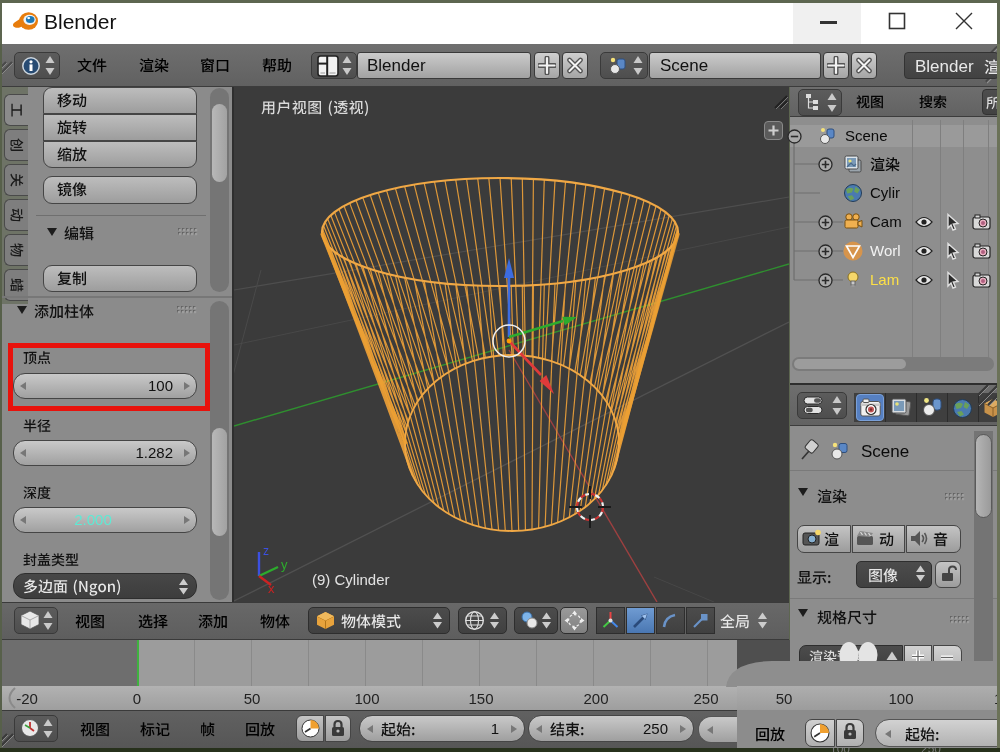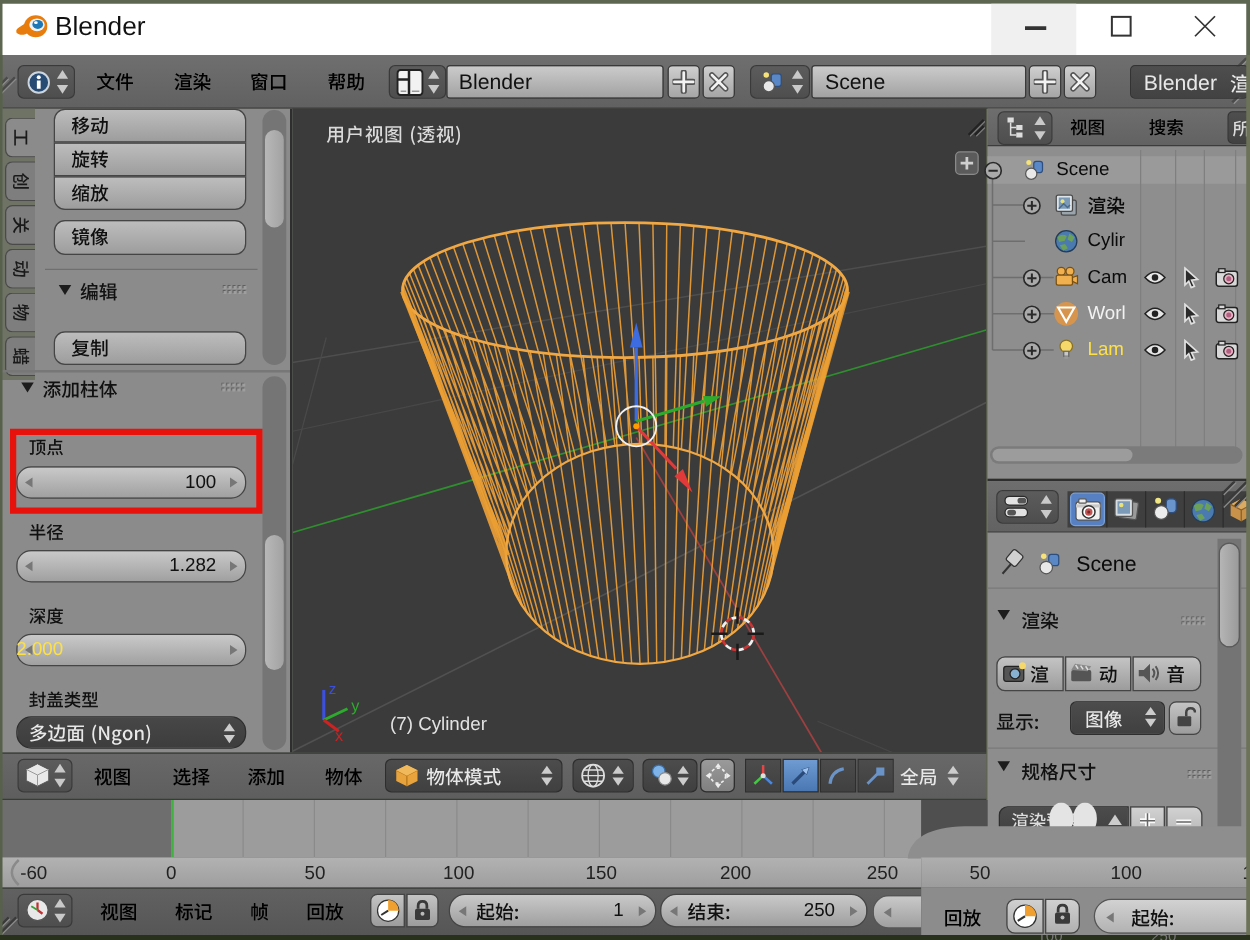--- a/index.html
+++ b/index.html
@@ -137,21 +137,21 @@
 <line x1="0" y1="0" x2="19" y2="-9" stroke="#2dab2d" stroke-width="2.4"></line>
 <line x1="0" y1="0" x2="12" y2="9" stroke="#cc2222" stroke-width="2.4"></line>
 <text x="4" y="-21" font-family="Liberation Sans" font-size="12" fill="#3c50e0">z</text>
 <text x="22" y="-7" font-family="Liberation Sans" font-size="13" fill="#2dab2d">y</text>
 <text x="9" y="17" font-family="Liberation Sans" font-size="13" fill="#cc2222">x</text>
 </g>
 </svg>
     <svg style="position:absolute;left:261px;top:98.0px;" width="110" height="20" viewBox="0 -15.0 110 20">
       <path d="M 3 -11.6 H 12.5 V -10.3 H 3 Z M 3 -8.2 H 12.5 V -6.8 H 3 Z M 3 -4.6 H 12.6 V -3.2 H 3 Z M 2.2 -11.6 H 3.6 V -6.2 Q 3.6 -5.3 3.5 -4.3 Q 3.5 -3.3 3.3 -2.3 Q 3 -1.3 2.6 -0.3 Q 2.2 0.6 1.5 1.3 Q 1.4 1.2 1.2 1 Q 1 0.8 0.8 0.7 Q 0.6 0.5 0.4 0.4 Q 1 -0.3 1.4 -1.1 Q 1.8 -1.9 1.9 -2.8 Q 2.1 -3.7 2.2 -4.5 Q 2.2 -5.4 2.2 -6.2 Z M 12 -11.6 H 13.4 V -0.5 Q 13.4 0.1 13.2 0.4 Q 13.1 0.8 12.7 0.9 Q 12.2 1.1 11.6 1.2 Q 10.9 1.2 9.8 1.2 Q 9.8 0.9 9.6 0.5 Q 9.5 0.1 9.3 -0.2 Q 9.8 -0.2 10.3 -0.2 Q 10.8 -0.2 11.1 -0.2 Q 11.5 -0.2 11.6 -0.2 Q 11.8 -0.2 11.9 -0.2 Q 12 -0.3 12 -0.5 Z M 6.9 -11.1 H 8.3 V 1.1 H 6.9 Z M 17.8 -10.4 H 19.3 V -7 Q 19.3 -6.1 19.2 -5 Q 19.1 -3.9 18.9 -2.8 Q 18.6 -1.6 18.2 -0.6 Q 17.8 0.5 17.1 1.4 Q 17 1.2 16.7 1.1 Q 16.5 0.9 16.3 0.7 Q 16 0.6 15.9 0.5 Q 16.5 -0.3 16.9 -1.3 Q 17.3 -2.2 17.5 -3.2 Q 17.7 -4.3 17.7 -5.2 Q 17.8 -6.2 17.8 -7 Z M 21.9 -12.4 23.3 -12.7 Q 23.5 -12.2 23.8 -11.6 Q 24 -11 24.2 -10.6 L 22.7 -10.2 Q 22.6 -10.6 22.3 -11.2 Q 22.1 -11.9 21.9 -12.4 Z M 18.7 -10.4 H 28.2 V -4.1 H 26.8 V -9 H 18.7 Z M 18.7 -6.3 H 27.5 V -5 H 18.7 Z M 37.4 -12 H 44.6 V -4 H 43.1 V -10.7 H 38.8 V -4 H 37.4 Z M 40.8 -4.1 H 42.1 V -0.5 Q 42.1 -0.2 42.2 -0.1 Q 42.3 -0 42.6 -0 H 43.6 Q 43.8 -0 44 -0.2 Q 44.1 -0.4 44.1 -0.9 Q 44.2 -1.5 44.2 -2.5 Q 44.5 -2.3 44.8 -2.2 Q 45.1 -2 45.3 -2 Q 45.3 -0.8 45.1 -0.1 Q 45 0.5 44.6 0.8 Q 44.3 1.1 43.6 1.1 H 42.4 Q 41.5 1.1 41.2 0.8 Q 40.8 0.5 40.8 -0.4 Z M 40.2 -9.7 H 41.6 V -7 Q 41.6 -6 41.4 -4.9 Q 41.3 -3.8 40.8 -2.7 Q 40.3 -1.5 39.3 -0.5 Q 38.4 0.5 36.9 1.3 Q 36.8 1.1 36.7 0.9 Q 36.5 0.7 36.3 0.5 Q 36.1 0.3 36 0.2 Q 37.4 -0.5 38.3 -1.4 Q 39.1 -2.3 39.6 -3.3 Q 40 -4.2 40.1 -5.2 Q 40.2 -6.1 40.2 -7 Z M 31.7 -10.1 H 35.9 V -8.8 H 31.7 Z M 33.5 -5.4 34.8 -7 V 1.3 H 33.5 Z M 34.8 -6.6 Q 35 -6.5 35.3 -6.2 Q 35.6 -5.8 35.9 -5.5 Q 36.3 -5.1 36.6 -4.7 Q 36.9 -4.4 37 -4.2 L 36.1 -3.1 Q 35.9 -3.4 35.7 -3.8 Q 35.4 -4.2 35.1 -4.6 Q 34.8 -5 34.5 -5.4 Q 34.2 -5.7 34 -6 Z M 35.5 -10.1 H 35.8 L 36.1 -10.2 L 36.8 -9.7 Q 36.3 -8.3 35.5 -7 Q 34.8 -5.7 33.8 -4.6 Q 32.9 -3.5 31.9 -2.8 Q 31.9 -3 31.8 -3.3 Q 31.7 -3.6 31.5 -3.9 Q 31.4 -4.1 31.3 -4.3 Q 32.2 -4.8 33 -5.7 Q 33.8 -6.6 34.5 -7.7 Q 35.2 -8.8 35.5 -9.8 Z M 33 -12 34.1 -12.6 Q 34.5 -12.2 34.9 -11.7 Q 35.3 -11.2 35.5 -10.7 L 34.3 -10 Q 34.1 -10.4 33.7 -11 Q 33.4 -11.6 33 -12 Z M 47.4 -12 H 60 V 1.3 H 58.6 V -10.8 H 48.7 V 1.3 H 47.4 Z M 48.2 -0.6 H 59.4 V 0.7 H 48.2 Z M 51.7 -4.1 52.3 -4.9 Q 52.9 -4.8 53.6 -4.6 Q 54.3 -4.4 54.9 -4.2 Q 55.5 -4 55.9 -3.8 L 55.4 -2.9 Q 54.9 -3.1 54.3 -3.3 Q 53.7 -3.6 53 -3.8 Q 52.3 -4 51.7 -4.1 Z M 52.4 -10.6 53.5 -10.2 Q 53.1 -9.5 52.5 -8.9 Q 51.9 -8.2 51.3 -7.7 Q 50.7 -7.1 50 -6.7 Q 49.9 -6.8 49.8 -7 Q 49.6 -7.2 49.4 -7.3 Q 49.2 -7.5 49.1 -7.6 Q 50 -8.1 50.9 -8.9 Q 51.8 -9.7 52.4 -10.6 Z M 56.4 -9.4 H 56.6 L 56.8 -9.5 L 57.6 -9 Q 57 -8.1 56.1 -7.3 Q 55.2 -6.5 54.1 -5.9 Q 53 -5.3 51.8 -4.9 Q 50.6 -4.4 49.5 -4.2 Q 49.4 -4.3 49.3 -4.6 Q 49.2 -4.8 49.1 -5 Q 48.9 -5.2 48.8 -5.3 Q 49.9 -5.5 51.1 -5.9 Q 52.2 -6.3 53.2 -6.8 Q 54.3 -7.3 55.1 -7.9 Q 55.9 -8.5 56.4 -9.2 Z M 51.9 -8.5 Q 52.5 -7.8 53.6 -7.1 Q 54.6 -6.5 55.9 -6.1 Q 57.2 -5.6 58.5 -5.4 Q 58.3 -5.2 58.1 -4.9 Q 57.9 -4.6 57.8 -4.3 Q 56.4 -4.6 55.1 -5.2 Q 53.8 -5.7 52.7 -6.4 Q 51.6 -7.1 50.8 -8 Z M 52.2 -9.4 H 56.8 V -8.3 H 51.5 Z M 50.3 -2.2 50.9 -3.1 Q 51.7 -3.1 52.5 -2.9 Q 53.3 -2.8 54.2 -2.6 Q 55 -2.4 55.7 -2.2 Q 56.5 -2 57 -1.8 L 56.4 -0.8 Q 55.7 -1.1 54.6 -1.4 Q 53.6 -1.6 52.5 -1.8 Q 51.3 -2.1 50.3 -2.2 Z M 70.1 3 Q 69 1.3 68.4 -0.6 Q 67.8 -2.5 67.8 -4.7 Q 67.8 -6.9 68.4 -8.8 Q 69 -10.7 70.1 -12.4 L 71.1 -11.9 Q 70.2 -10.3 69.7 -8.4 Q 69.3 -6.6 69.3 -4.7 Q 69.3 -2.8 69.7 -1 Q 70.2 0.9 71.1 2.5 Z M 77 -9.9 H 86.6 V -8.8 H 77 Z M 78.1 -6.1 H 83.1 V -5 H 78.1 Z M 83 -4.8 H 85.2 V -3.8 H 83 Z M 81.1 -11.4 H 82.4 V -6.4 H 81.1 Z M 80.8 -9.4 81.8 -9 Q 81.3 -8.3 80.5 -7.6 Q 79.8 -7 79 -6.5 Q 78.2 -6 77.3 -5.7 Q 77.2 -5.9 76.9 -6.2 Q 76.7 -6.5 76.5 -6.7 Q 77.3 -6.9 78.1 -7.3 Q 78.9 -7.8 79.6 -8.3 Q 80.3 -8.8 80.8 -9.4 Z M 82.7 -9.3 Q 83.1 -8.8 83.8 -8.3 Q 84.5 -7.8 85.3 -7.4 Q 86.1 -7 86.8 -6.8 Q 86.6 -6.6 86.4 -6.3 Q 86.1 -6 86 -5.8 Q 85.2 -6.1 84.4 -6.6 Q 83.6 -7.1 82.9 -7.7 Q 82.2 -8.3 81.7 -9 Z M 84.8 -4.8 H 86.1 Q 86.1 -4.8 86.1 -4.6 Q 86.1 -4.5 86.1 -4.3 Q 86 -3 85.8 -2.4 Q 85.7 -1.8 85.4 -1.5 Q 85.2 -1.3 85 -1.2 Q 84.7 -1.1 84.4 -1.1 Q 84.1 -1.1 83.7 -1.1 Q 83.2 -1.1 82.6 -1.1 Q 82.6 -1.4 82.5 -1.7 Q 82.4 -2 82.3 -2.2 Q 82.8 -2.2 83.2 -2.2 Q 83.7 -2.1 83.9 -2.1 Q 84 -2.1 84.1 -2.2 Q 84.3 -2.2 84.3 -2.3 Q 84.5 -2.4 84.6 -3 Q 84.7 -3.5 84.8 -4.7 Z M 85 -12.4 85.9 -11.5 Q 85.1 -11.3 84.1 -11.2 Q 83.1 -11.1 82 -11 Q 80.9 -10.9 79.8 -10.8 Q 78.7 -10.8 77.7 -10.7 Q 77.6 -10.9 77.6 -11.2 Q 77.5 -11.5 77.4 -11.7 Q 78.4 -11.8 79.4 -11.8 Q 80.5 -11.9 81.5 -12 Q 82.5 -12.1 83.4 -12.2 Q 84.3 -12.3 85 -12.4 Z M 79.8 -5.8 H 81.1 Q 81.1 -4.9 80.9 -4.2 Q 80.7 -3.4 80.3 -2.8 Q 79.9 -2.2 79.3 -1.7 Q 78.6 -1.2 77.6 -0.9 Q 77.5 -1.2 77.3 -1.5 Q 77.1 -1.8 76.9 -2 Q 77.7 -2.2 78.3 -2.6 Q 78.8 -3 79.2 -3.4 Q 79.5 -3.9 79.6 -4.5 Q 79.8 -5.1 79.8 -5.8 Z M 73 -11.4 74.1 -12.2 Q 74.6 -11.8 75 -11.4 Q 75.5 -11 75.9 -10.6 Q 76.3 -10.1 76.5 -9.8 L 75.3 -8.9 Q 75.1 -9.3 74.7 -9.7 Q 74.4 -10.2 73.9 -10.6 Q 73.5 -11 73 -11.4 Z M 76.1 -6.9 V -1.1 H 74.8 V -5.6 H 73 V -6.9 Z M 82.7 -6.1 H 84 Q 83.8 -5.5 83.7 -4.9 Q 83.5 -4.3 83.4 -3.8 H 82.2 Q 82.3 -4.3 82.5 -4.9 Q 82.6 -5.5 82.7 -6.1 Z M 76 -1.7 Q 76.4 -1.7 76.7 -1.4 Q 77 -1.2 77.6 -0.9 Q 78.3 -0.4 79.2 -0.3 Q 80.2 -0.2 81.4 -0.2 Q 82.2 -0.2 83.2 -0.2 Q 84.1 -0.3 85.1 -0.4 Q 86 -0.4 86.8 -0.5 Q 86.7 -0.3 86.6 -0.1 Q 86.5 0.2 86.5 0.5 Q 86.4 0.8 86.4 1 Q 85.9 1 85.3 1 Q 84.7 1 84 1.1 Q 83.3 1.1 82.6 1.1 Q 81.9 1.1 81.4 1.1 Q 80 1.1 79.1 1 Q 78.1 0.8 77.4 0.4 Q 76.9 0.1 76.6 -0.2 Q 76.2 -0.4 76 -0.4 Q 75.7 -0.4 75.4 -0.2 Q 75 0.1 74.6 0.5 Q 74.2 0.9 73.8 1.3 L 72.8 0.1 Q 73.4 -0.4 73.9 -0.8 Q 74.5 -1.2 75 -1.5 Q 75.6 -1.7 76 -1.7 Z M 94.3 -12 H 101.4 V -4 H 100 V -10.7 H 95.6 V -4 H 94.3 Z M 97.7 -4.1 H 99 V -0.5 Q 99 -0.2 99.1 -0.1 Q 99.2 -0 99.4 -0 H 100.4 Q 100.7 -0 100.8 -0.2 Q 100.9 -0.4 101 -0.9 Q 101 -1.5 101 -2.5 Q 101.3 -2.3 101.6 -2.2 Q 101.9 -2 102.2 -2 Q 102.1 -0.8 102 -0.1 Q 101.8 0.5 101.5 0.8 Q 101.1 1.1 100.4 1.1 H 99.2 Q 98.4 1.1 98 0.8 Q 97.7 0.5 97.7 -0.4 Z M 97.1 -9.7 H 98.4 V -7 Q 98.4 -6 98.3 -4.9 Q 98.1 -3.8 97.6 -2.7 Q 97.1 -1.5 96.2 -0.5 Q 95.3 0.5 93.8 1.3 Q 93.7 1.1 93.5 0.9 Q 93.4 0.7 93.2 0.5 Q 93 0.3 92.8 0.2 Q 94.3 -0.5 95.1 -1.4 Q 96 -2.3 96.4 -3.3 Q 96.8 -4.2 97 -5.2 Q 97.1 -6.1 97.1 -7 Z M 88.5 -10.1 H 92.8 V -8.8 H 88.5 Z M 90.3 -5.4 91.7 -7 V 1.3 H 90.3 Z M 91.7 -6.6 Q 91.8 -6.5 92.1 -6.2 Q 92.4 -5.8 92.8 -5.5 Q 93.1 -5.1 93.4 -4.7 Q 93.7 -4.4 93.8 -4.2 L 92.9 -3.1 Q 92.8 -3.4 92.5 -3.8 Q 92.2 -4.2 91.9 -4.6 Q 91.6 -5 91.3 -5.4 Q 91.1 -5.7 90.9 -6 Z M 92.4 -10.1 H 92.6 L 92.9 -10.2 L 93.7 -9.7 Q 93.2 -8.3 92.4 -7 Q 91.6 -5.7 90.7 -4.6 Q 89.7 -3.5 88.8 -2.8 Q 88.7 -3 88.6 -3.3 Q 88.5 -3.6 88.4 -3.9 Q 88.3 -4.1 88.2 -4.3 Q 89 -4.8 89.9 -5.7 Q 90.7 -6.6 91.3 -7.7 Q 92 -8.8 92.4 -9.8 Z M 89.8 -12 90.9 -12.6 Q 91.3 -12.2 91.7 -11.7 Q 92.1 -11.2 92.3 -10.7 L 91.1 -10 Q 91 -10.4 90.6 -11 Q 90.2 -11.6 89.8 -12 Z M 104.8 3 103.7 2.5 Q 104.7 0.9 105.2 -1 Q 105.6 -2.8 105.6 -4.7 Q 105.6 -6.6 105.2 -8.4 Q 104.7 -10.3 103.7 -11.9 L 104.8 -12.4 Q 105.9 -10.7 106.5 -8.8 Q 107 -6.9 107 -4.7 Q 107 -2.5 106.5 -0.6 Q 105.9 1.3 104.8 3 Z" fill="#dadada"></path>
     </svg>
-    <div style="position:absolute;left:312px;top:571px;font:400 15px 'Liberation Sans',sans-serif;color:#e2e2e2;letter-spacing:0;white-space:nowrap">(7) Cylinder</div>
+    <div style="position:absolute;left:312px;top:571px;font:400 15px 'Liberation Sans',sans-serif;color:#e2e2e2;letter-spacing:0;white-space:nowrap">(9) Cylinder</div>
     <div style="position:absolute;left:764px;top:121px;width:19px;height:19px;background:rgba(130,130,130,0.45);border:1px solid #8a8a8a;border-radius:4px"></div>
     <svg style="position:absolute;left:767px;top:124px" width="13" height="13" viewBox="0 0 13 13">
       <path d="M6.5 1.5 V11.5 M1.5 6.5 H11.5" stroke="#cfcfcf" stroke-width="2.2"></path>
     </svg>
     <svg style="position:absolute;left:773px;top:90px" width="15" height="20" viewBox="0 0 15 20">
       <path d="M2 18 L14 6 M7 18 L14 11" stroke="#222" stroke-width="2"></path>
       <path d="M3 19 L15 7 M8 19 L15 12" stroke="#777" stroke-width="1"></path>
     </svg>
     <div style="position:absolute;left:0px;top:87px;width:234px;height:515px;background:#8b8b8b;border-right:2px solid #2e2e2e"></div>
     <div style="position:absolute;left:0px;top:87px;width:28px;height:217px;background:#6e7366"></div>
@@ -282,21 +282,21 @@
     <svg style="position:absolute;left:23px;top:484.0px;" width="30" height="19" viewBox="0 -14.0 30 19">
       <path d="M 4.5 -5 H 13 V -3.9 H 4.5 Z M 4.6 -11.1 H 13 V -8.5 H 11.7 V -10 H 5.7 V -8.4 H 4.6 Z M 8 -6.5 H 9.4 V 1.1 H 8 Z M 9.8 -4.5 Q 10.2 -3.7 10.8 -3 Q 11.3 -2.2 12 -1.6 Q 12.7 -1 13.4 -0.6 Q 13.3 -0.5 13.1 -0.3 Q 12.9 -0.1 12.8 0.1 Q 12.6 0.3 12.5 0.4 Q 11.8 -0.1 11.1 -0.8 Q 10.4 -1.5 9.8 -2.4 Q 9.2 -3.2 8.8 -4.1 Z M 7.7 -4.6 8.7 -4.3 Q 8.3 -3.3 7.7 -2.4 Q 7 -1.4 6.2 -0.7 Q 5.4 -0 4.6 0.5 Q 4.4 0.2 4.2 -0.1 Q 3.9 -0.4 3.7 -0.5 Q 4.6 -0.9 5.3 -1.6 Q 6.1 -2.2 6.7 -3 Q 7.3 -3.7 7.7 -4.6 Z M 7 -9.2 8.2 -8.8 Q 7.8 -8.2 7.4 -7.6 Q 6.9 -7 6.4 -6.5 Q 5.8 -6 5.3 -5.7 Q 5.2 -5.8 5 -5.9 Q 4.9 -6.1 4.7 -6.3 Q 4.5 -6.5 4.4 -6.6 Q 5.1 -7 5.8 -7.7 Q 6.5 -8.4 7 -9.2 Z M 9.2 -8.7 10.1 -9.3 Q 10.6 -8.9 11.1 -8.3 Q 11.7 -7.8 12.1 -7.3 Q 12.6 -6.8 12.8 -6.4 L 11.8 -5.7 Q 11.6 -6.1 11.1 -6.6 Q 10.7 -7.1 10.2 -7.7 Q 9.7 -8.2 9.2 -8.7 Z M 1.1 -10.7 1.8 -11.7 Q 2.1 -11.5 2.6 -11.3 Q 3 -11 3.4 -10.8 Q 3.8 -10.5 4.1 -10.3 L 3.4 -9.2 Q 3.1 -9.4 2.7 -9.7 Q 2.3 -9.9 1.9 -10.2 Q 1.5 -10.5 1.1 -10.7 Z M 0.5 -6.9 1.1 -7.9 Q 1.5 -7.7 2 -7.4 Q 2.5 -7.2 2.9 -6.9 Q 3.3 -6.7 3.6 -6.4 L 2.9 -5.3 Q 2.7 -5.6 2.3 -5.8 Q 1.8 -6.1 1.4 -6.4 Q 0.9 -6.7 0.5 -6.9 Z M 0.7 0 Q 1.1 -0.5 1.5 -1.2 Q 1.9 -2 2.3 -2.8 Q 2.7 -3.6 3 -4.4 L 3.9 -3.5 Q 3.6 -2.8 3.2 -2 Q 2.8 -1.2 2.5 -0.5 Q 2.1 0.3 1.7 1 Z M 17.3 -7.8 H 27.2 V -6.8 H 17.3 Z M 17.5 -3.8 H 25.3 V -2.7 H 17.5 Z M 19.4 -8.9 H 20.7 V -5.5 H 23.7 V -8.9 H 25 V -4.5 H 19.4 Z M 25 -3.8 H 25.3 L 25.5 -3.8 L 26.3 -3.4 Q 25.7 -2.3 24.8 -1.5 Q 23.9 -0.7 22.7 -0.2 Q 21.5 0.3 20.1 0.6 Q 18.8 0.9 17.3 1.1 Q 17.3 0.9 17.1 0.5 Q 16.9 0.2 16.8 -0 Q 18.1 -0.1 19.4 -0.4 Q 20.7 -0.6 21.8 -1.1 Q 22.9 -1.5 23.7 -2.1 Q 24.5 -2.7 25 -3.6 Z M 19.8 -2.9 Q 20.5 -2.1 21.6 -1.5 Q 22.8 -0.9 24.3 -0.5 Q 25.8 -0.1 27.5 0 Q 27.4 0.2 27.2 0.4 Q 27.1 0.6 27 0.8 Q 26.8 1 26.8 1.2 Q 25 1 23.4 0.5 Q 21.9 0.1 20.7 -0.7 Q 19.5 -1.4 18.6 -2.5 Z M 16.3 -10.5 H 27.3 V -9.3 H 16.3 Z M 15.7 -10.5 H 17 V -6.7 Q 17 -5.9 16.9 -4.9 Q 16.9 -3.8 16.8 -2.8 Q 16.6 -1.7 16.3 -0.7 Q 16.1 0.3 15.6 1.2 Q 15.5 1.1 15.3 0.9 Q 15.1 0.8 14.8 0.7 Q 14.6 0.6 14.4 0.6 Q 14.9 -0.2 15.1 -1.2 Q 15.4 -2.1 15.5 -3.1 Q 15.6 -4.1 15.6 -5 Q 15.7 -5.9 15.7 -6.7 Z M 20.6 -11.6 21.9 -11.9 Q 22.1 -11.5 22.3 -10.9 Q 22.6 -10.4 22.7 -10.1 L 21.3 -9.7 Q 21.2 -10.1 21 -10.6 Q 20.8 -11.2 20.6 -11.6 Z" fill="#111"></path>
     </svg>
     <div style="position:absolute;left:13px;top:507px;width:184px;height:26px;background:linear-gradient(#c9c9c9,#a0a0a0);border:1px solid #454545;border-radius:12px"></div>
     <svg style="position:absolute;left:19px;top:515px" width="8" height="10" viewBox="0 0 8 10">
       <path d="M7 1 L1 5 L7 9 Z" fill="#777"></path>
     </svg>
     <svg style="position:absolute;left:183px;top:515px" width="8" height="10" viewBox="0 0 8 10">
       <path d="M1 1 L7 5 L1 9 Z" fill="#777"></path>
     </svg>
-    <div style="position:absolute;left:13px;top:511px;width:160px;text-align:left;font:400 15px 'Liberation Sans',sans-serif;color:#fde047">2.000</div>
+    <div style="position:absolute;left:13px;top:511px;width:160px;text-align:center;font:400 15px 'Liberation Sans',sans-serif;color:#5eead4">2.000</div>
     <svg style="position:absolute;left:23px;top:551.0px;" width="58" height="19" viewBox="0 -14.0 58 19">
       <path d="M 7.2 -8.6 H 13.5 V -7.3 H 7.2 Z M 1 -10.1 H 6.7 V -8.9 H 1 Z M 0.9 -4.2 H 6.9 V -3 H 0.9 Z M 0.6 -7.2 H 7 V -6 H 0.6 Z M 10.8 -11.7 H 12.1 V -0.4 Q 12.1 0.1 12 0.4 Q 11.8 0.7 11.5 0.9 Q 11.1 1 10.6 1.1 Q 10 1.1 9.1 1.1 Q 9.1 1 9 0.7 Q 8.9 0.5 8.8 0.3 Q 8.7 0 8.6 -0.1 Q 9.3 -0.1 9.8 -0.1 Q 10.3 -0.1 10.5 -0.1 Q 10.7 -0.1 10.8 -0.2 Q 10.8 -0.3 10.8 -0.4 Z M 7.6 -5.8 8.7 -6.2 Q 9 -5.7 9.2 -5.1 Q 9.5 -4.5 9.7 -4 Q 10 -3.5 10.1 -3.1 L 8.9 -2.5 Q 8.8 -3 8.6 -3.5 Q 8.3 -4.1 8.1 -4.7 Q 7.8 -5.3 7.6 -5.8 Z M 3.3 -11.8 H 4.5 V -6.6 H 3.3 Z M 3.3 -5.7 H 4.5 V -0.3 H 3.3 Z M 0.5 -0.7 Q 1.3 -0.8 2.4 -0.9 Q 3.5 -1.1 4.8 -1.3 Q 6 -1.5 7.2 -1.6 L 7.3 -0.4 Q 6.1 -0.2 4.9 -0 Q 3.7 0.1 2.6 0.3 Q 1.5 0.5 0.6 0.6 Z M 14.6 -0.4 H 27.4 V 0.8 H 14.6 Z M 15.5 -10 H 26.4 V -9 H 15.5 Z M 14.9 -5.8 H 27.1 V -4.8 H 14.9 Z M 16.2 -8 H 25.8 V -6.9 H 16.2 Z M 16.1 -3.9 H 26 V 0.2 H 24.7 V -2.8 H 23 V 0.2 H 21.8 V -2.8 H 20.2 V 0.2 H 19 V -2.8 H 17.3 V 0.2 H 16.1 Z M 17.4 -11.5 18.6 -11.8 Q 18.9 -11.5 19.1 -11 Q 19.4 -10.6 19.5 -10.2 L 18.3 -9.7 Q 18.2 -10.1 17.9 -10.6 Q 17.7 -11.1 17.4 -11.5 Z M 23.4 -11.9 24.7 -11.5 Q 24.4 -10.9 24.1 -10.4 Q 23.7 -9.8 23.4 -9.4 L 22.3 -9.7 Q 22.6 -10.2 22.9 -10.8 Q 23.2 -11.4 23.4 -11.9 Z M 20.3 -9.5 H 21.7 V -5.2 H 20.3 Z M 29 -9.1 H 41.1 V -7.9 H 29 Z M 28.9 -3.6 H 41.2 V -2.4 H 28.9 Z M 38.3 -11.6 39.7 -11.2 Q 39.3 -10.6 38.9 -10.1 Q 38.4 -9.6 38 -9.2 L 36.9 -9.6 Q 37.2 -9.9 37.4 -10.2 Q 37.7 -10.6 37.9 -10.9 Q 38.1 -11.3 38.3 -11.6 Z M 34.3 -11.8 H 35.6 V -5.3 H 34.3 Z M 30.4 -11 31.6 -11.5 Q 32 -11.1 32.4 -10.6 Q 32.9 -10.1 33.1 -9.6 L 31.9 -9.1 Q 31.7 -9.5 31.3 -10 Q 30.9 -10.6 30.4 -11 Z M 34.3 -5 H 35.7 Q 35.6 -4 35.4 -3.2 Q 35.2 -2.4 34.8 -1.7 Q 34.4 -1 33.7 -0.4 Q 33 0.1 31.9 0.5 Q 30.8 0.9 29.2 1.2 Q 29.2 1 29.1 0.8 Q 29 0.5 28.8 0.3 Q 28.7 0.1 28.5 -0.1 Q 30 -0.3 31 -0.6 Q 32 -0.9 32.6 -1.3 Q 33.2 -1.8 33.5 -2.3 Q 33.9 -2.9 34.1 -3.5 Q 34.2 -4.2 34.3 -5 Z M 33.9 -8.6 35 -8.1 Q 34.4 -7.3 33.5 -6.6 Q 32.6 -5.9 31.6 -5.4 Q 30.6 -4.8 29.5 -4.5 Q 29.4 -4.7 29.3 -4.9 Q 29.1 -5.1 29 -5.3 Q 28.8 -5.5 28.6 -5.6 Q 29.7 -5.9 30.7 -6.3 Q 31.7 -6.7 32.5 -7.3 Q 33.4 -7.9 33.9 -8.6 Z M 35.7 -3.2 Q 36.4 -1.8 37.9 -1.1 Q 39.3 -0.3 41.6 -0.1 Q 41.4 0.1 41.2 0.3 Q 41.1 0.5 41 0.7 Q 40.8 1 40.7 1.2 Q 39.1 0.9 37.9 0.4 Q 36.8 -0.1 35.9 -0.9 Q 35.1 -1.8 34.5 -2.9 Z M 34.7 -7.5 35.3 -8.4 Q 36 -8.1 36.8 -7.8 Q 37.6 -7.4 38.4 -7 Q 39.2 -6.6 39.9 -6.3 Q 40.6 -5.9 41.1 -5.6 L 40.4 -4.6 Q 40 -4.9 39.3 -5.2 Q 38.6 -5.6 37.8 -6 Q 37 -6.4 36.2 -6.8 Q 35.4 -7.2 34.7 -7.5 Z M 43.3 -11.3 H 49.7 V -10.1 H 43.3 Z M 42.9 -8.4 H 50 V -7.2 H 42.9 Z M 42.7 -0.5 H 55.3 V 0.7 H 42.7 Z M 44.1 -3.2 H 53.9 V -2 H 44.1 Z M 47.3 -10.8 H 48.5 V -4.3 H 47.3 Z M 48.4 -4.6 H 49.7 V 0.4 H 48.4 Z M 50.7 -11 H 52 V -6.3 H 50.7 Z M 53.3 -11.7 H 54.6 V -5.5 Q 54.6 -5 54.5 -4.8 Q 54.4 -4.5 54 -4.4 Q 53.7 -4.2 53.1 -4.2 Q 52.6 -4.1 51.9 -4.1 Q 51.8 -4.4 51.7 -4.7 Q 51.6 -5.1 51.4 -5.3 Q 52 -5.3 52.4 -5.3 Q 52.9 -5.3 53.1 -5.3 Q 53.2 -5.3 53.3 -5.4 Q 53.3 -5.4 53.3 -5.6 Z M 44.6 -10.8 H 45.8 V -8.4 Q 45.8 -7.6 45.6 -6.8 Q 45.5 -6 45 -5.3 Q 44.5 -4.5 43.5 -4 Q 43.5 -4.1 43.3 -4.3 Q 43.1 -4.5 43 -4.6 Q 42.8 -4.8 42.7 -4.9 Q 43.5 -5.4 43.9 -6 Q 44.3 -6.5 44.4 -7.2 Q 44.6 -7.8 44.6 -8.4 Z" fill="#111"></path>
     </svg>
     <div style="position:absolute;left:13px;top:573px;width:184px;height:26px;background:linear-gradient(#474747,#3d3d3d);border:1px solid #2e2e2e;border-radius:12px"></div>
     <svg style="position:absolute;left:23px;top:577.0px;" width="100" height="20" viewBox="0 -15.0 100 20">
       <path d="M 4.3 -8.5 5.4 -9.2 Q 6 -8.9 6.6 -8.4 Q 7.3 -7.9 7.6 -7.5 L 6.5 -6.7 Q 6.3 -7 5.9 -7.3 Q 5.6 -7.7 5.1 -8 Q 4.7 -8.3 4.3 -8.5 Z M 10.7 -11.4 H 10.9 L 11.2 -11.5 L 12.1 -10.9 Q 11.4 -9.6 10.3 -8.6 Q 9.1 -7.6 7.7 -6.8 Q 6.3 -6.1 4.8 -5.6 Q 3.3 -5 1.7 -4.7 Q 1.6 -5 1.5 -5.4 Q 1.3 -5.8 1.1 -6 Q 2.5 -6.2 4 -6.7 Q 5.4 -7.1 6.7 -7.8 Q 8 -8.4 9.1 -9.3 Q 10.1 -10.2 10.7 -11.2 Z M 5.7 -11.4 H 10.9 V -10.1 H 5.7 Z M 6.7 -12.7 8.3 -12.4 Q 7.2 -11.2 5.8 -10.1 Q 4.4 -9 2.5 -8.1 Q 2.4 -8.3 2.2 -8.5 Q 2 -8.7 1.9 -8.9 Q 1.7 -9 1.5 -9.1 Q 2.7 -9.6 3.7 -10.2 Q 4.7 -10.8 5.5 -11.5 Q 6.2 -12.1 6.7 -12.7 Z M 6.4 -2.9 7.5 -3.6 Q 7.9 -3.3 8.3 -3 Q 8.8 -2.6 9.2 -2.3 Q 9.5 -2 9.8 -1.7 L 8.5 -0.9 Q 8.3 -1.2 8 -1.6 Q 7.6 -1.9 7.2 -2.3 Q 6.8 -2.6 6.4 -2.9 Z M 12.7 -6 H 13 L 13.3 -6.1 L 14.2 -5.5 Q 13.5 -3.8 12.1 -2.6 Q 10.8 -1.4 9.2 -0.6 Q 7.5 0.2 5.6 0.6 Q 3.6 1.1 1.6 1.3 Q 1.5 1.1 1.4 0.8 Q 1.3 0.6 1.2 0.3 Q 1.1 0.1 1 -0.1 Q 2.9 -0.2 4.8 -0.6 Q 6.6 -1 8.2 -1.7 Q 9.7 -2.4 10.9 -3.4 Q 12.1 -4.4 12.7 -5.8 Z M 8.1 -6 H 13.1 V -4.7 H 8.1 Z M 9.2 -7.4 10.7 -7.1 Q 10 -6.1 9 -5.2 Q 7.9 -4.4 6.6 -3.6 Q 5.4 -2.8 3.8 -2.2 Q 3.7 -2.4 3.5 -2.6 Q 3.4 -2.8 3.2 -3 Q 3 -3.2 2.9 -3.3 Q 4.4 -3.8 5.6 -4.5 Q 6.8 -5.2 7.7 -5.9 Q 8.6 -6.7 9.2 -7.4 Z M 20.1 -10.1 H 28.1 V -8.7 H 20.1 Z M 27.5 -10.1 H 28.9 Q 28.9 -10.1 28.9 -9.9 Q 28.9 -9.8 28.9 -9.7 Q 28.9 -9.5 28.9 -9.4 Q 28.8 -7.5 28.8 -6.2 Q 28.7 -4.9 28.6 -4 Q 28.5 -3.2 28.4 -2.7 Q 28.2 -2.2 28 -1.9 Q 27.8 -1.6 27.5 -1.5 Q 27.2 -1.4 26.8 -1.3 Q 26.4 -1.3 25.8 -1.3 Q 25.2 -1.3 24.6 -1.3 Q 24.6 -1.6 24.4 -2 Q 24.3 -2.4 24.1 -2.8 Q 24.8 -2.7 25.3 -2.7 Q 25.9 -2.7 26.1 -2.7 Q 26.4 -2.7 26.5 -2.7 Q 26.6 -2.8 26.7 -2.9 Q 26.9 -3 27 -3.5 Q 27.1 -3.9 27.2 -4.7 Q 27.3 -5.6 27.3 -6.8 Q 27.4 -8 27.5 -9.8 Z M 23.2 -12.5 H 24.7 Q 24.6 -10.7 24.5 -9.1 Q 24.4 -7.5 24 -6 Q 23.6 -4.5 22.8 -3.3 Q 22 -2.1 20.7 -1.2 Q 20.5 -1.5 20.2 -1.8 Q 19.9 -2.1 19.7 -2.3 Q 20.9 -3.1 21.6 -4.2 Q 22.3 -5.2 22.6 -6.6 Q 23 -7.9 23.1 -9.4 Q 23.1 -10.9 23.2 -12.5 Z M 18.9 -7.6 V -1 H 17.4 V -6.2 H 15.6 V -7.6 Z M 16.2 -11.7 17.3 -12.5 Q 17.7 -12.1 18.1 -11.7 Q 18.5 -11.2 18.9 -10.8 Q 19.3 -10.4 19.6 -10 L 18.4 -9.1 Q 18.2 -9.5 17.8 -9.9 Q 17.4 -10.4 17 -10.9 Q 16.6 -11.3 16.2 -11.7 Z M 18.1 -2 Q 18.5 -2 18.9 -1.7 Q 19.2 -1.4 19.9 -1 Q 20.7 -0.6 21.7 -0.4 Q 22.7 -0.3 24 -0.3 Q 24.7 -0.3 25.4 -0.3 Q 26.2 -0.4 26.9 -0.4 Q 27.7 -0.4 28.4 -0.5 Q 29.1 -0.6 29.7 -0.6 Q 29.6 -0.4 29.5 -0.2 Q 29.4 0.1 29.3 0.4 Q 29.3 0.7 29.2 0.9 Q 28.8 1 28.2 1 Q 27.5 1 26.8 1.1 Q 26 1.1 25.3 1.1 Q 24.5 1.1 23.9 1.1 Q 22.5 1.1 21.5 0.9 Q 20.4 0.8 19.6 0.3 Q 19.1 -0 18.7 -0.3 Q 18.3 -0.6 18.1 -0.6 Q 17.9 -0.6 17.6 -0.4 Q 17.3 -0.1 17 0.4 Q 16.6 0.8 16.3 1.3 L 15.3 -0.1 Q 16 -0.9 16.8 -1.5 Q 17.6 -2 18.1 -2 Z M 35.4 -6 H 39.4 V -4.9 H 35.4 Z M 35.4 -3.4 H 39.4 V -2.3 H 35.4 Z M 32.4 -0.8 H 42.7 V 0.5 H 32.4 Z M 31.5 -8.7 H 43.5 V 1.3 H 42.1 V -7.4 H 32.8 V 1.3 H 31.5 Z M 34.7 -7.9 H 36 V -0.2 H 34.7 Z M 38.8 -7.9 H 40.1 V -0.3 H 38.8 Z M 36.6 -11.1 38.2 -10.7 Q 38 -10 37.7 -9.1 Q 37.5 -8.3 37.3 -7.8 L 36 -8.1 Q 36.1 -8.5 36.2 -9.1 Q 36.3 -9.6 36.4 -10.1 Q 36.5 -10.7 36.6 -11.1 Z M 30.8 -11.7 H 44.2 V -10.4 H 30.8 Z M 53.1 3 Q 52 1.3 51.4 -0.6 Q 50.8 -2.5 50.8 -4.7 Q 50.8 -6.9 51.4 -8.8 Q 52 -10.7 53.1 -12.4 L 54.1 -11.9 Q 53.2 -10.3 52.7 -8.4 Q 52.3 -6.6 52.3 -4.7 Q 52.3 -2.8 52.7 -1 Q 53.2 0.9 54.1 2.5 Z M 56.3 0 V -11 H 58.1 L 61.7 -4.6 L 62.9 -2.2 H 63 Q 62.9 -3.1 62.8 -4 Q 62.7 -5 62.7 -5.9 V -11 H 64.4 V 0 H 62.6 L 59 -6.5 L 57.8 -8.8 H 57.7 Q 57.8 -8 57.9 -7 Q 57.9 -6.1 57.9 -5.2 V 0 Z M 70 3.7 Q 69 3.7 68.2 3.5 Q 67.4 3.2 67 2.7 Q 66.6 2.3 66.6 1.5 Q 66.6 1 66.9 0.5 Q 67.2 0.1 67.8 -0.3 V -0.3 Q 67.4 -0.5 67.2 -0.9 Q 67 -1.2 67 -1.7 Q 67 -2.2 67.3 -2.6 Q 67.6 -3 67.9 -3.2 V -3.3 Q 67.5 -3.6 67.2 -4.2 Q 66.8 -4.8 66.8 -5.5 Q 66.8 -6.4 67.3 -7.1 Q 67.7 -7.8 68.5 -8.1 Q 69.2 -8.5 70 -8.5 Q 70.4 -8.5 70.7 -8.4 Q 71 -8.3 71.2 -8.3 H 74.2 V -7 H 72.6 Q 72.8 -6.7 73 -6.3 Q 73.1 -5.9 73.1 -5.5 Q 73.1 -4.6 72.7 -3.9 Q 72.3 -3.3 71.6 -2.9 Q 70.9 -2.6 70 -2.6 Q 69.8 -2.6 69.5 -2.7 Q 69.2 -2.7 68.9 -2.9 Q 68.7 -2.7 68.6 -2.5 Q 68.4 -2.3 68.4 -2 Q 68.4 -1.6 68.7 -1.4 Q 69 -1.2 69.8 -1.2 H 71.3 Q 72.8 -1.2 73.5 -0.7 Q 74.3 -0.2 74.3 0.8 Q 74.3 1.6 73.8 2.3 Q 73.2 2.9 72.3 3.3 Q 71.3 3.7 70 3.7 Z M 70 -3.7 Q 70.5 -3.7 70.8 -3.9 Q 71.2 -4.2 71.4 -4.6 Q 71.6 -5 71.6 -5.5 Q 71.6 -6.1 71.4 -6.4 Q 71.2 -6.8 70.8 -7 Q 70.5 -7.2 70 -7.2 Q 69.6 -7.2 69.2 -7 Q 68.9 -6.8 68.7 -6.4 Q 68.5 -6.1 68.5 -5.5 Q 68.5 -5 68.7 -4.6 Q 68.9 -4.2 69.3 -3.9 Q 69.6 -3.7 70 -3.7 Z M 70.2 2.6 Q 71 2.6 71.5 2.4 Q 72 2.1 72.3 1.8 Q 72.6 1.5 72.6 1.1 Q 72.6 0.6 72.2 0.4 Q 71.8 0.2 71.1 0.2 H 69.8 Q 69.5 0.2 69.3 0.2 Q 69 0.1 68.7 0.1 Q 68.4 0.3 68.2 0.7 Q 68 1 68 1.3 Q 68 1.9 68.6 2.2 Q 69.2 2.6 70.2 2.6 Z M 79.1 0.2 Q 78.1 0.2 77.2 -0.3 Q 76.3 -0.8 75.8 -1.8 Q 75.2 -2.8 75.2 -4.1 Q 75.2 -5.5 75.8 -6.5 Q 76.3 -7.4 77.2 -7.9 Q 78.1 -8.5 79.1 -8.5 Q 79.9 -8.5 80.6 -8.2 Q 81.3 -7.9 81.8 -7.3 Q 82.4 -6.8 82.7 -6 Q 83 -5.2 83 -4.1 Q 83 -2.8 82.5 -1.8 Q 81.9 -0.8 81 -0.3 Q 80.2 0.2 79.1 0.2 Z M 79.1 -1.2 Q 79.8 -1.2 80.3 -1.6 Q 80.7 -1.9 81 -2.6 Q 81.2 -3.3 81.2 -4.1 Q 81.2 -5 81 -5.7 Q 80.7 -6.3 80.3 -6.7 Q 79.8 -7 79.1 -7 Q 78.5 -7 78 -6.7 Q 77.5 -6.3 77.3 -5.7 Q 77 -5 77 -4.1 Q 77 -3.3 77.3 -2.6 Q 77.5 -1.9 78 -1.6 Q 78.5 -1.2 79.1 -1.2 Z M 85 0 V -8.3 H 86.5 L 86.6 -7.1 H 86.6 Q 87.2 -7.7 87.9 -8.1 Q 88.5 -8.5 89.4 -8.5 Q 90.7 -8.5 91.3 -7.6 Q 91.9 -6.8 91.9 -5.2 V 0 H 90.2 V -5 Q 90.2 -6 89.9 -6.5 Q 89.5 -7 88.8 -7 Q 88.2 -7 87.8 -6.7 Q 87.3 -6.4 86.8 -5.9 V 0 Z M 94.9 3 93.8 2.5 Q 94.8 0.9 95.2 -1 Q 95.7 -2.8 95.7 -4.7 Q 95.7 -6.6 95.2 -8.4 Q 94.8 -10.3 93.8 -11.9 L 94.9 -12.4 Q 95.9 -10.7 96.5 -8.8 Q 97.1 -6.9 97.1 -4.7 Q 97.1 -2.5 96.5 -0.6 Q 95.9 1.3 94.9 3 Z" fill="#e8e8e8"></path>
     </svg>
     <svg style="position:absolute;left:178px;top:578px" width="11" height="17" viewBox="0 0 11 17">
       <path d="M5.5 0.5 L10 7 L1 7 Z" fill="#ccc"></path>
       <path d="M5.5 16.5 L10 10 L1 10 Z" fill="#ccc"></path>
@@ -726,26 +726,26 @@
     <div style="position:absolute;left:479px;top:640px;width:1px;height:46px;background:#8a8a8a"></div>
     <div style="position:absolute;left:536px;top:640px;width:1px;height:46px;background:#8a8a8a"></div>
     <div style="position:absolute;left:593px;top:640px;width:1px;height:46px;background:#8a8a8a"></div>
     <div style="position:absolute;left:650px;top:640px;width:1px;height:46px;background:#8a8a8a"></div>
     <div style="position:absolute;left:707px;top:640px;width:1px;height:46px;background:#8a8a8a"></div>
     <div style="position:absolute;left:137px;top:640px;width:2px;height:46px;background:#3fb23f"></div>
     <div style="position:absolute;left:0px;top:686px;width:737px;height:24px;background:linear-gradient(#b2b2b2,#9e9e9e)"></div>
     <svg style="position:absolute;left:2px;top:687px" width="14" height="22" viewBox="0 0 14 22">
       <path d="M13 1 Q2 11 13 21" fill="none" stroke="#8a8a8a" stroke-width="2"></path>
     </svg>
-    <div style="position:absolute;left:7px;top:690px;width:40px;text-align:center;font:400 15px 'Liberation Sans',sans-serif;color:#222">-60</div>
+    <div style="position:absolute;left:7px;top:690px;width:40px;text-align:center;font:400 15px 'Liberation Sans',sans-serif;color:#222">-20</div>
     <div style="position:absolute;left:117px;top:690px;width:40px;text-align:center;font:400 15px 'Liberation Sans',sans-serif;color:#222">0</div>
     <div style="position:absolute;left:232px;top:690px;width:40px;text-align:center;font:400 15px 'Liberation Sans',sans-serif;color:#222">50</div>
     <div style="position:absolute;left:347px;top:690px;width:40px;text-align:center;font:400 15px 'Liberation Sans',sans-serif;color:#222">100</div>
     <div style="position:absolute;left:461px;top:690px;width:40px;text-align:center;font:400 15px 'Liberation Sans',sans-serif;color:#222">150</div>
-    <div style="position:absolute;left:576px;top:690px;width:40px;text-align:left;font:400 15px 'Liberation Sans',sans-serif;color:#222">200</div>
+    <div style="position:absolute;left:576px;top:690px;width:40px;text-align:center;font:400 15px 'Liberation Sans',sans-serif;color:#222">200</div>
     <div style="position:absolute;left:686px;top:690px;width:40px;text-align:center;font:400 15px 'Liberation Sans',sans-serif;color:#222">250</div>
     <div style="position:absolute;left:0px;top:710px;width:737px;height:38px;background:linear-gradient(#616161,#565656);border-top:1px solid #3a3a3a"></div>
     <div style="position:absolute;left:14px;top:715px;width:44px;height:27px;background:linear-gradient(#5c5c5c,#4e4e4e);border:1px solid #3a3a3a;border-radius:5px"></div>
     <svg style="position:absolute;left:20px;top:718px" width="20" height="20" viewBox="0 0 20 20">
 <circle cx="10" cy="10" r="8.5" fill="#e8e8e8" stroke="#555"></circle>
 <path d="M10 10 L10 4 M10 10 L14 13" stroke="#c03030" stroke-width="1.8"></path>
 <path d="M10 10 L5 7" stroke="#3aa03a" stroke-width="1.5"></path>
     </svg>
     <svg style="position:absolute;left:42px;top:718px" width="12" height="21" viewBox="0 0 12 21">
       <path d="M6 1 L10.5 8 L1.5 8 Z" fill="#c9c9c9"></path>

